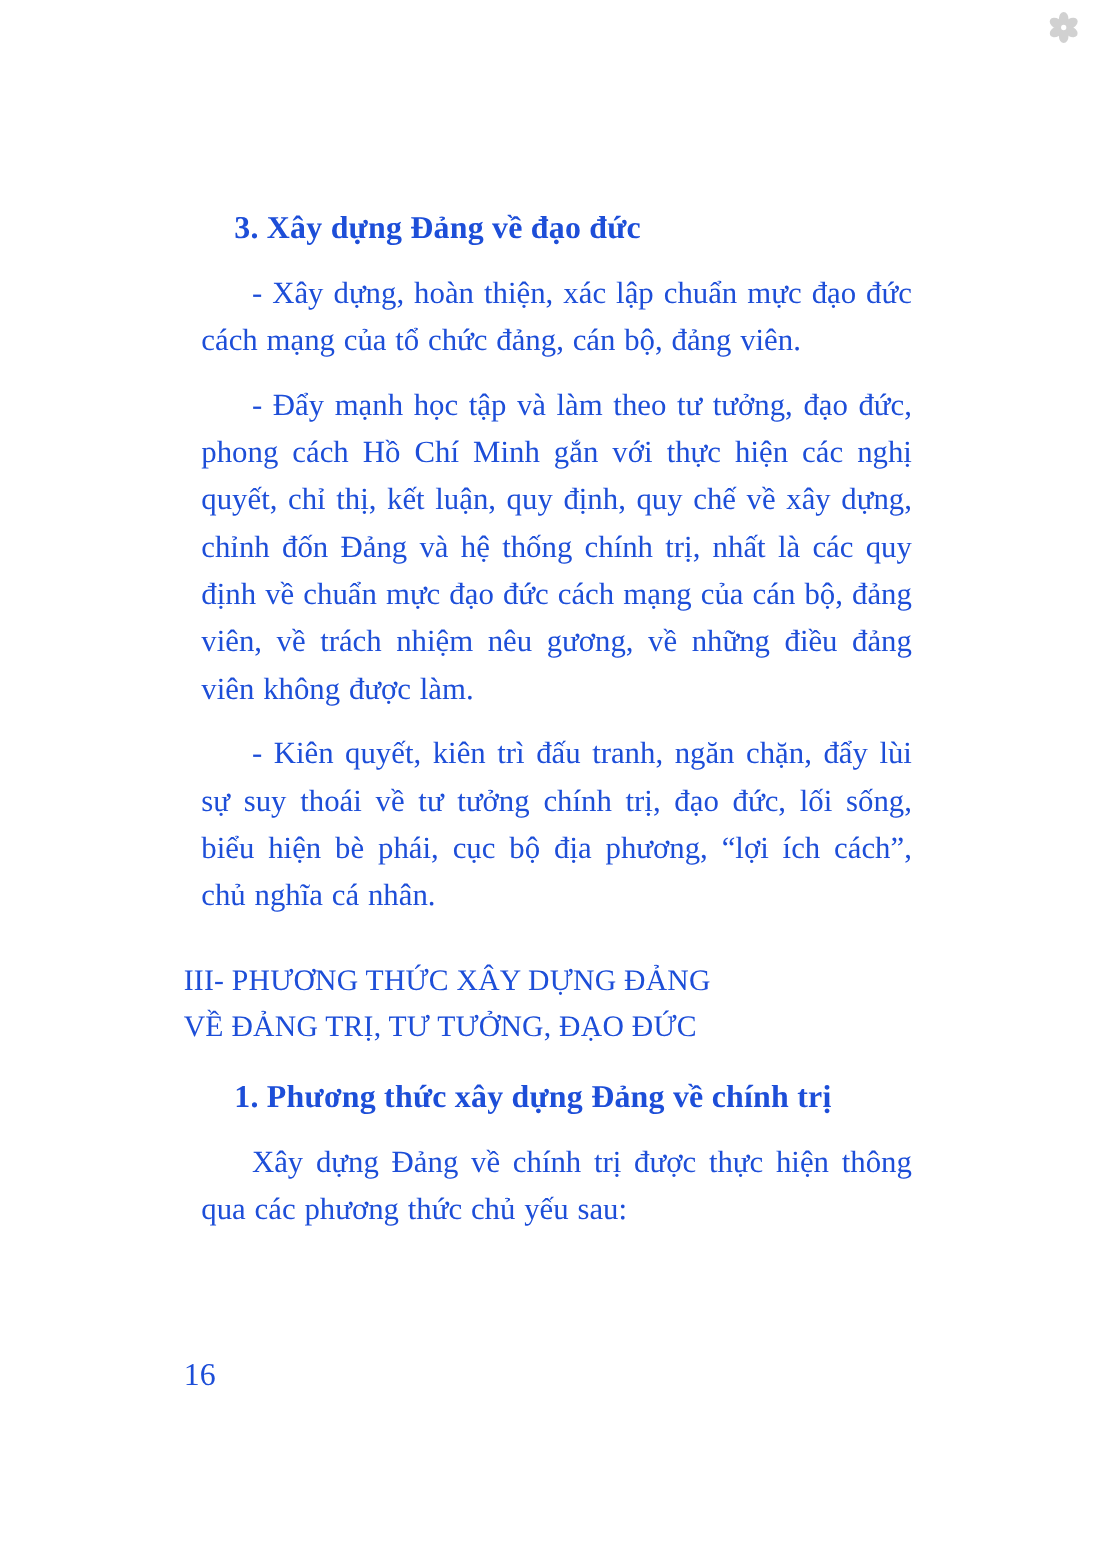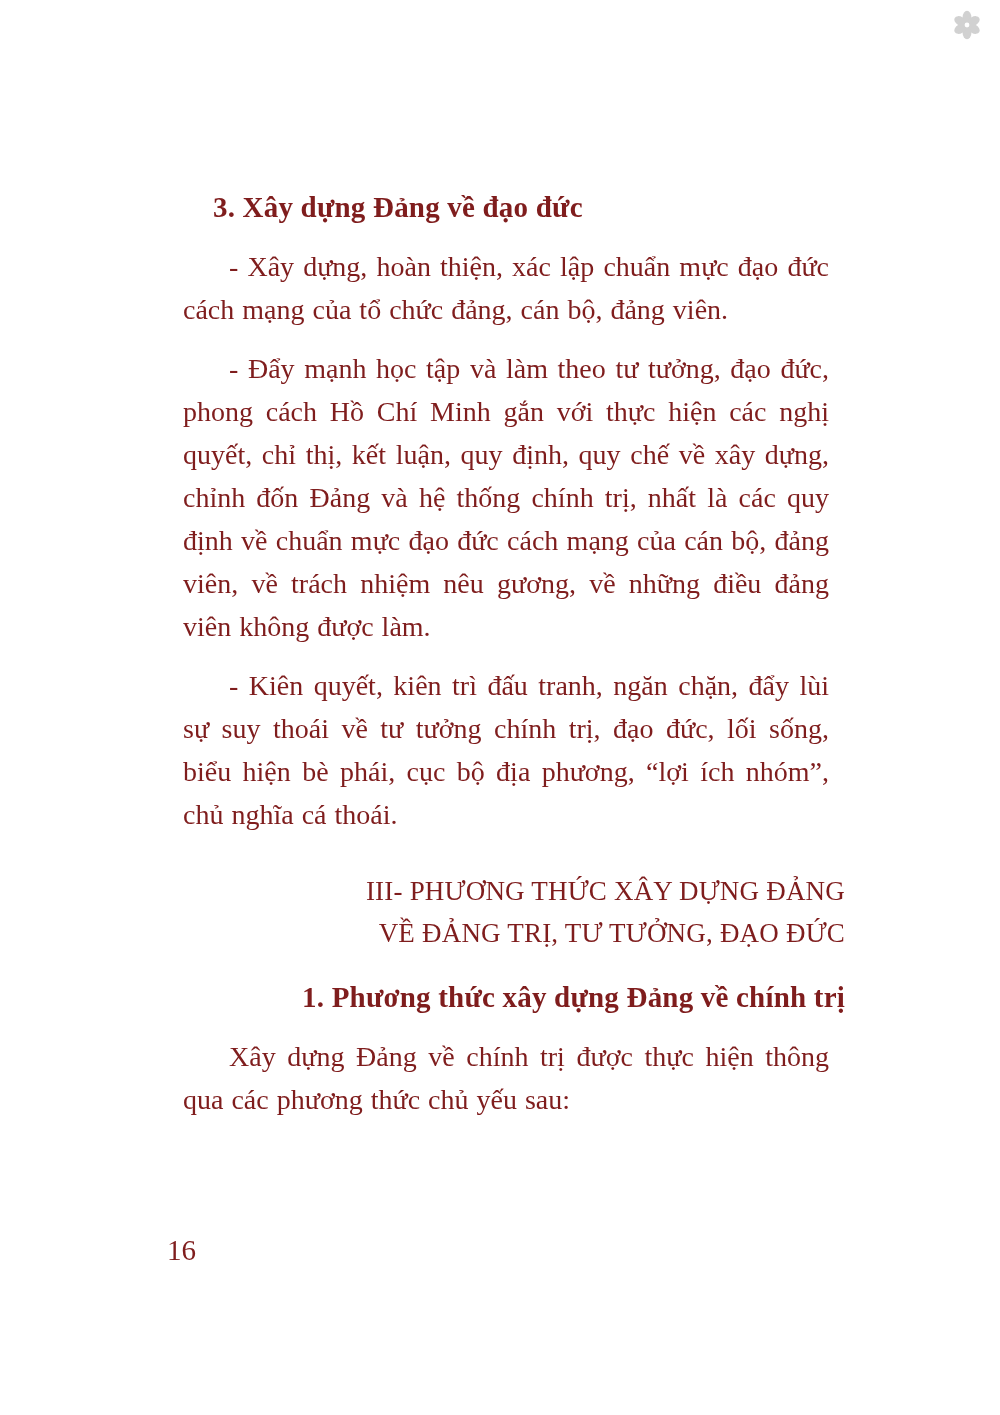--- a/index.html
+++ b/index.html
@@ -7,21 +7,21 @@
     padding: 0;
     background: #ffffff;
   }
   .page {
     position: relative;
     width: 1000px;
     height: 1415px;
     background: #ffffff;
     overflow: hidden;
     font-family: "Liberation Serif", "DejaVu Serif", serif;
-    color: #7f1d1d;
+    color: #1d4ed8;
   }
   .ornament {
     position: absolute;
     top: 10px;
     right: 18px;
     width: 30px;
     height: 30px;
     opacity: 0.85;
   }
   .text-block {
@@ -33,34 +33,33 @@
   .h-bold {
     font-size: 29px;
     font-weight: bold;
     line-height: 43px;
     margin: 0 0 14px 0;
     text-indent: 46px;
     letter-spacing: 0.2px;
   }
   .h-bold.second {
     margin: 22px 0 13px 0;
-    text-align: right;
   }
   p.para {
     font-size: 28px;
     line-height: 43px;
     margin: 16px;
     text-indent: 46px;
     text-align: justify;
     text-align-last: left;
     word-spacing: 1px;
   }
   .section-head {
     margin: 34px 0 0 0;
-    text-align: right;
+    text-align: left;
     font-size: 27px;
     line-height: 42px;
     font-weight: 400;
     letter-spacing: 0.2px;
     font-stretch: condensed;
   }
   .page-number {
     position: absolute;
     left: 167px;
     top: 1232px;
@@ -89,21 +88,21 @@
   </span>
 
   <main class="text-block">
 
     <h2 class="h-bold">3. Xây dựng Đảng về đạo đức</h2>
 
     <p class="para">- Xây dựng, hoàn thiện, xác lập chuẩn mực đạo đức cách mạng của tổ chức đảng, cán bộ, đảng viên.</p>
 
     <p class="para">- Đẩy mạnh học tập và làm theo tư tưởng, đạo đức, phong cách Hồ Chí Minh gắn với thực hiện các nghị quyết, chỉ thị, kết luận, quy định, quy chế về xây dựng, chỉnh đốn Đảng và hệ thống chính trị, nhất là các quy định về chuẩn mực đạo đức cách mạng của cán bộ, đảng viên, về trách nhiệm nêu gương, về những điều đảng viên không được làm.</p>
 
-    <p class="para">- Kiên quyết, kiên trì đấu tranh, ngăn chặn, đẩy lùi sự suy thoái về tư tưởng chính trị, đạo đức, lối sống, biểu hiện bè phái, cục bộ địa phương, “lợi ích nhóm”, chủ nghĩa cá thoái.</p>
+    <p class="para">- Kiên quyết, kiên trì đấu tranh, ngăn chặn, đẩy lùi sự suy thoái về tư tưởng chính trị, đạo đức, lối sống, biểu hiện bè phái, cục bộ địa phương, “lợi ích cách”, chủ nghĩa cá nhân.</p>
 
     <div class="section-head">
       <div>III- PHƯƠNG THỨC XÂY DỰNG ĐẢNG</div>
       <div>VỀ ĐẢNG TRỊ, TƯ TƯỞNG, ĐẠO ĐỨC</div>
     </div>
 
     <h2 class="h-bold second">1. Phương thức xây dựng Đảng về chính trị</h2>
 
     <p class="para">Xây dựng Đảng về chính trị được thực hiện thông qua các phương thức chủ yếu sau:</p>
 

